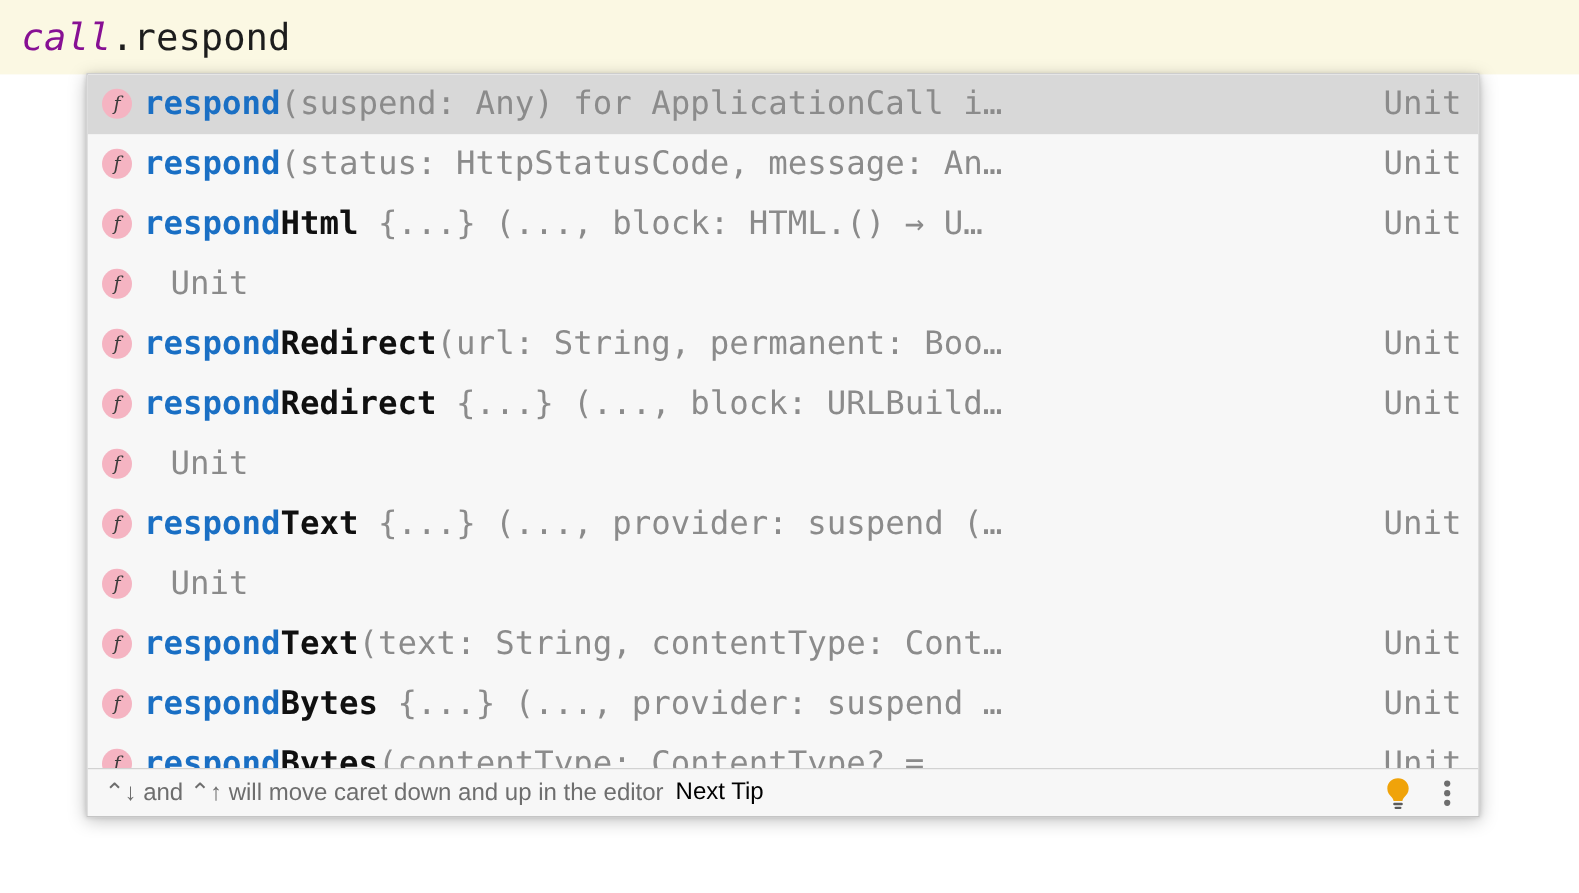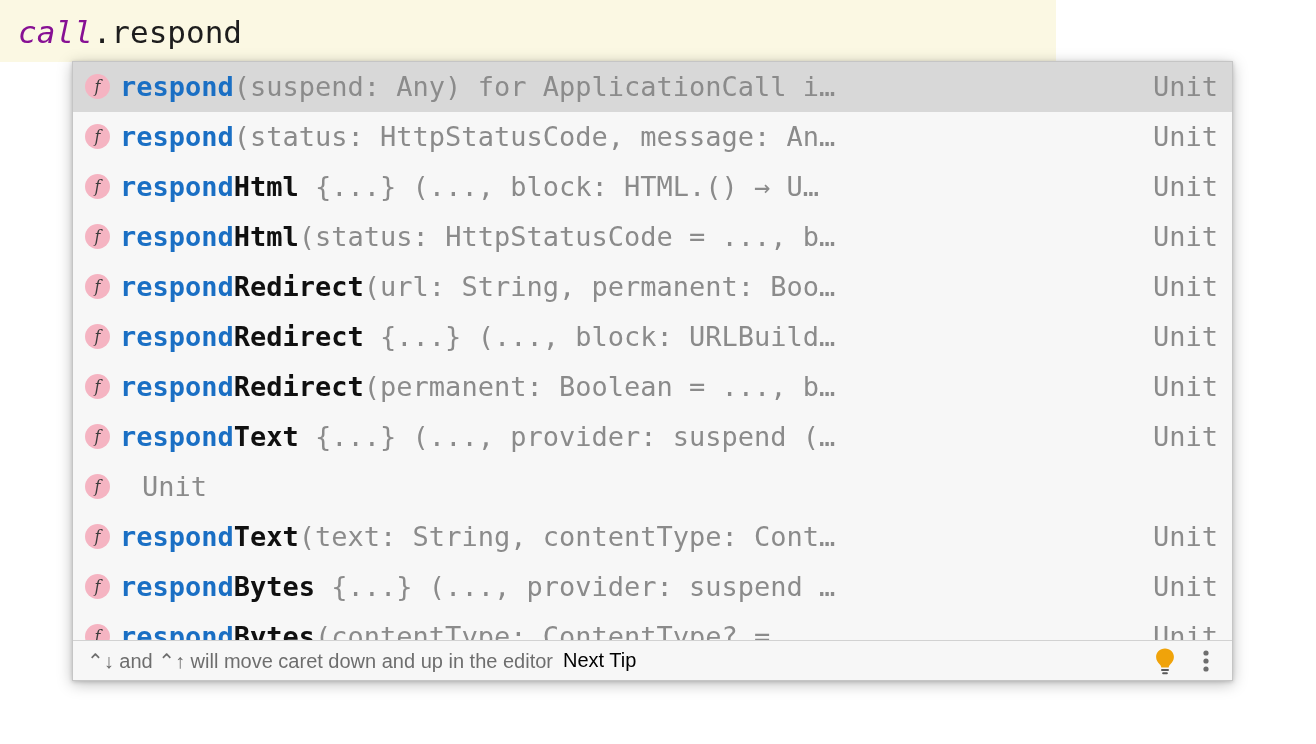--- a/index.html
+++ b/index.html
@@ -15,21 +15,21 @@
     overflow: hidden;
     font-family: "Liberation Sans", sans-serif;
     -webkit-font-smoothing: antialiased;
   }
 
   
   #editor-strip {
     position: absolute;
     left: 0;
     top: 0;
-    width: 1056px;
+    width: 1316px;
     height: 62px;
     background: #fbf8e3;
   }
   #editor-line {
     position: absolute;
     left: 18px;
     top: 14px;
     font-family: "DejaVu Sans Mono", monospace;
     font-size: 31px;
     line-height: 36px;
@@ -190,36 +190,34 @@
         <span class="row-text"><span class="seg-match">respond</span><span class="seg-rest"></span><span class="seg-tail">(status: HttpStatusCode, message: An…</span></span>
         <span class="row-type">Unit</span>
       </div>
       <div class="lookup-row">
         <span class="fn-icon">f</span>
         <span class="row-text"><span class="seg-match">respond</span><span class="seg-rest">Html</span><span class="seg-tail"> {...} (..., block: HTML.() → U…</span></span>
         <span class="row-type">Unit</span>
       </div>
       <div class="lookup-row">
         <span class="fn-icon">f</span>
-        <span class="row-text"><span class="seg-match">respond</span><span class="seg-rest">Html</span><span class="seg-tail">(status: HttpStatusCode = ..., b…</span></span>
         <span class="row-type">Unit</span>
       </div>
       <div class="lookup-row">
         <span class="fn-icon">f</span>
         <span class="row-text"><span class="seg-match">respond</span><span class="seg-rest">Redirect</span><span class="seg-tail">(url: String, permanent: Boo…</span></span>
         <span class="row-type">Unit</span>
       </div>
       <div class="lookup-row">
         <span class="fn-icon">f</span>
         <span class="row-text"><span class="seg-match">respond</span><span class="seg-rest">Redirect</span><span class="seg-tail"> {...} (..., block: URLBuild…</span></span>
         <span class="row-type">Unit</span>
       </div>
       <div class="lookup-row">
         <span class="fn-icon">f</span>
-        <span class="row-text"><span class="seg-match">respond</span><span class="seg-rest">Redirect</span><span class="seg-tail">(permanent: Boolean = ..., b…</span></span>
         <span class="row-type">Unit</span>
       </div>
       <div class="lookup-row">
         <span class="fn-icon">f</span>
         <span class="row-text"><span class="seg-match">respond</span><span class="seg-rest">Text</span><span class="seg-tail"> {...} (..., provider: suspend (…</span></span>
         <span class="row-type">Unit</span>
       </div>
       <div class="lookup-row">
         <span class="fn-icon">f</span>
         <span class="row-type">Unit</span>

